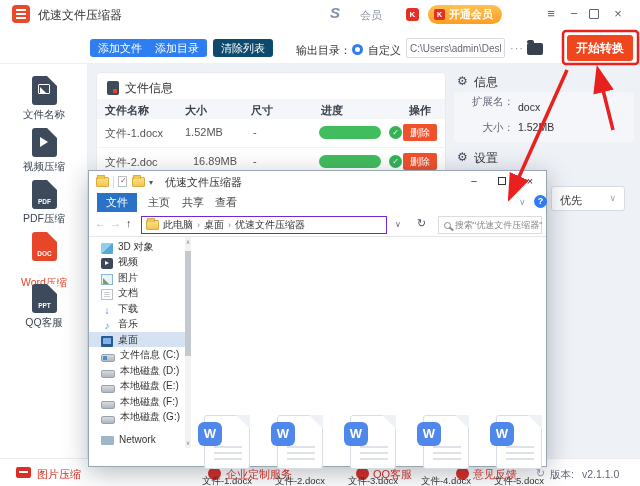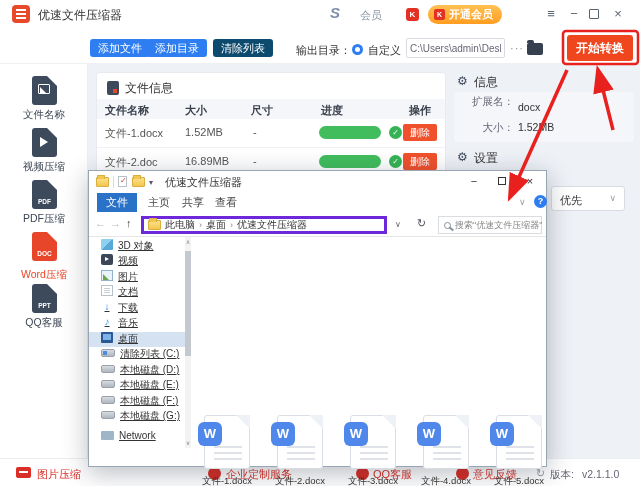--- a/index.html
+++ b/index.html
@@ -80,28 +80,28 @@
   .qcheck:after { content:"✓"; position:absolute; left:1px; top:-1px; font-size:8px; color:#d04020; }
   .qdrop { font-size:8px; color:#556; }
   .extitle { font-size:11px; color:#333; }
   .exbtn { top:0; width:26px; height:21px; text-align:center; line-height:21px; font-size:11px; color:#333; }
   .exmax { width:8px; height:8px; border:1px solid #333; display:inline-block; margin-top:6px; }
   .tab { top:22px; height:19px; padding:0 9px; font-size:11px; color:#444; line-height:19px; }
   .tabfile { background:#2a72c8; color:#fff; }
   .helpq { width:13px; height:13px; background:#2d7cf0; border-radius:50%; color:#fff; font-size:9px; font-weight:bold; text-align:center; line-height:13px; }
   .addrrow { left:0; top:42px; width:457px; height:24px; border-bottom:1px solid #e6e6e6; background:#fff; }
   .navar { font-size:11px; }
-  .crumbbox { left:52px; top:3px; width:246px; height:18px; border:3px solid #6d28d9; display:flex; align-items:center; gap:4px; padding:0 4px; font-size:10px; color:#333; }
+  .crumbbox { left:52px; top:3px; width:246px; height:18px; border:1px solid #6d28d9; display:flex; align-items:center; gap:4px; padding:0 4px; font-size:10px; color:#333; }
   .csep { color:#888; font-size:9px; }
   .searchbox { left:349px; top:3px; width:104px; height:18px; border:1px solid #d9dde2; display:flex; align-items:center; gap:4px; padding:0 5px; }
   .mag { width:7px; height:7px; border:1.5px solid #8a9099; border-radius:50%; position:relative; flex:none; }
   .mag:after { content:""; position:absolute; right:-4px; bottom:-2px; width:5px; height:1.5px; background:#8a9099; transform:rotate(38deg); }
   .searchtx { font-size:9px; color:#888; white-space:nowrap; }
   #extree { left:0; top:66px; width:104px; height:211px; background:#fff; }
-  .trow { left:0; width:98px; height:15px; display:flex; align-items:flex-start; padding-left:12px; gap:5px; font-size:10px; color:#333; white-space:nowrap;text-decoration:underline; }
+  .trow { left:0; width:98px; height:15px; display:flex; align-items:flex-end; padding-left:12px; gap:5px; font-size:10px; color:#333; white-space:nowrap; }
   .trow.sel { background:#d4e2f1; }
   .ti { width:12px; height:11px; flex:none; position:relative; }
   .ti3d { background:linear-gradient(135deg,#8fd0f0 50%,#58a8d8 50%); border-radius:1px; }
   .tivid { background:#3d4757; border-radius:2px; }
   .tivid:after { content:""; position:absolute; left:4px; top:3px; border:2.5px solid transparent; border-left:4px solid #fff; }
   .tiimg { background:#eaf2fa; border:1px solid #90b4d0; }
   .tiimg:after { content:""; position:absolute; left:1px; bottom:0; border:3px solid; border-color:transparent transparent #6aa84f #6aa84f; }
   .tidoc { background:#fff; border:1px solid #b8c0c8; }
   .tidoc:after { content:""; position:absolute; left:2px; top:2px; width:6px; height:1px; background:#c8ced5; box-shadow:0 2px 0 #c8ced5, 0 4px 0 #c8ced5; }
   .tiglyph { width:12px; text-align:center; font-size:10px; line-height:11px; flex:none; }
@@ -182,21 +182,21 @@
         <span class="sym-play"></span>
       </div>
     <div class="abs slabel" style="top:96px">视频压缩</div>
     <div class="abs sic" style="top:116px">
         <span class="sbadge">PDF</span>
       </div>
     <div class="abs slabel" style="top:148px">PDF压缩</div>
     <div class="abs sic active" style="top:168px">
         <span class="sbadge">DOC</span>
       </div>
-    <div class="abs slabel active" style="top:204px">Word压缩</div>
+    <div class="abs slabel active" style="top:212px">Word压缩</div>
     <div class="abs sic" style="top:220px">
         <span class="sbadge">PPT</span>
       </div>
     <div class="abs slabel" style="top:252px">QQ客服</div>
   </div>
 
   <div id="filepanel" class="abs">
     <div class="abs fpico"></div>
     <div class="abs fptitle">文件信息</div>
     <div class="abs colhead">
@@ -210,21 +210,21 @@
       <div class="abs cell" style="left:8px;top:53px">文件-1.docx</div>
       <div class="abs cell" style="left:88px;top:53px">1.52MB</div>
       <div class="abs cell" style="left:156px;top:53px">-</div>
       <div class="abs pill" style="left:222px;top:53px"></div>
       <div class="abs pcheck" style="left:292px;top:53px">✓</div>
       <div class="abs delbtn" style="left:306px;top:51px">删除</div>
     </div>
     <div class="abs rowsep"></div>
     <div>
       <div class="abs cell" style="left:8px;top:82px">文件-2.doc</div>
-      <div class="abs cell" style="left:88px;top:82px">16.89MB</div>
+      <div class="abs cell" style="left:96px;top:82px">16.89MB</div>
       <div class="abs cell" style="left:156px;top:82px">-</div>
       <div class="abs pill" style="left:222px;top:82px"></div>
       <div class="abs pcheck" style="left:292px;top:82px">✓</div>
       <div class="abs delbtn" style="left:306px;top:80px">删除</div>
     </div>
   </div>
 
   <div class="abs gear" style="left:457px;top:74px">⚙</div>
   <div class="abs sechead" style="left:474px;top:74px">信息</div>
   <div id="infobody" class="abs">
@@ -303,21 +303,21 @@
       <div class="trow abs" style="top:79px">
           <span class="tiglyph" style="color:#2d9ae8">♪</span>
           <span>音乐</span>
         </div>
       <div class="trow sel abs" style="top:95px">
           <span class="ti tidesk"></span>
           <span>桌面</span>
         </div>
       <div class="trow abs" style="top:110px">
           <span class="ti tidrv tidrvc"></span>
-          <span>清除列表 (C:)</span>
+          <span>文件信息 (C:)</span>
         </div>
       <div class="trow abs" style="top:126px">
           <span class="ti tidrv"></span>
           <span>本地磁盘 (D:)</span>
         </div>
       <div class="trow abs" style="top:141px">
           <span class="ti tidrv"></span>
           <span>本地磁盘 (E:)</span>
         </div>
       <div class="trow abs" style="top:172px">

